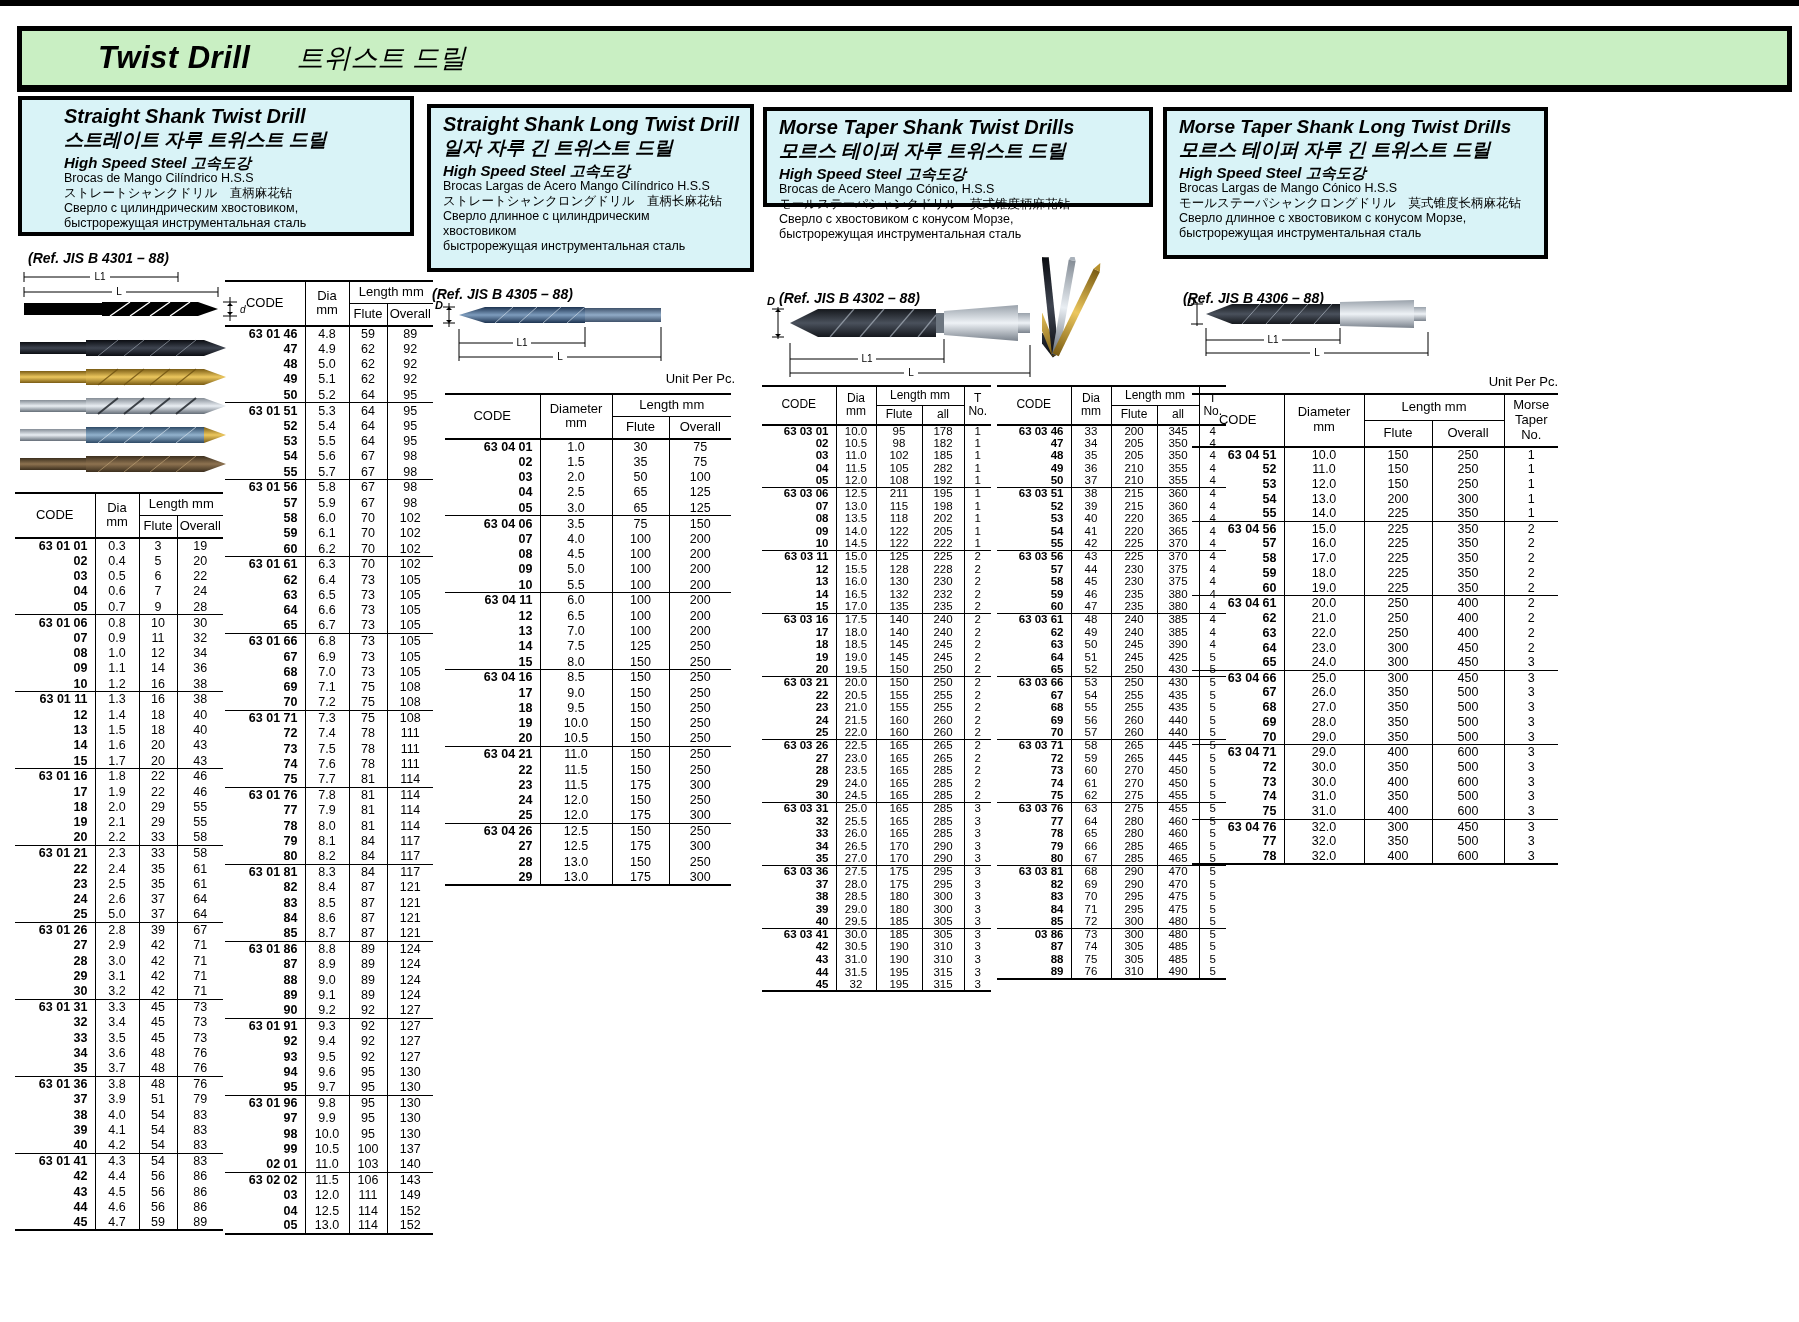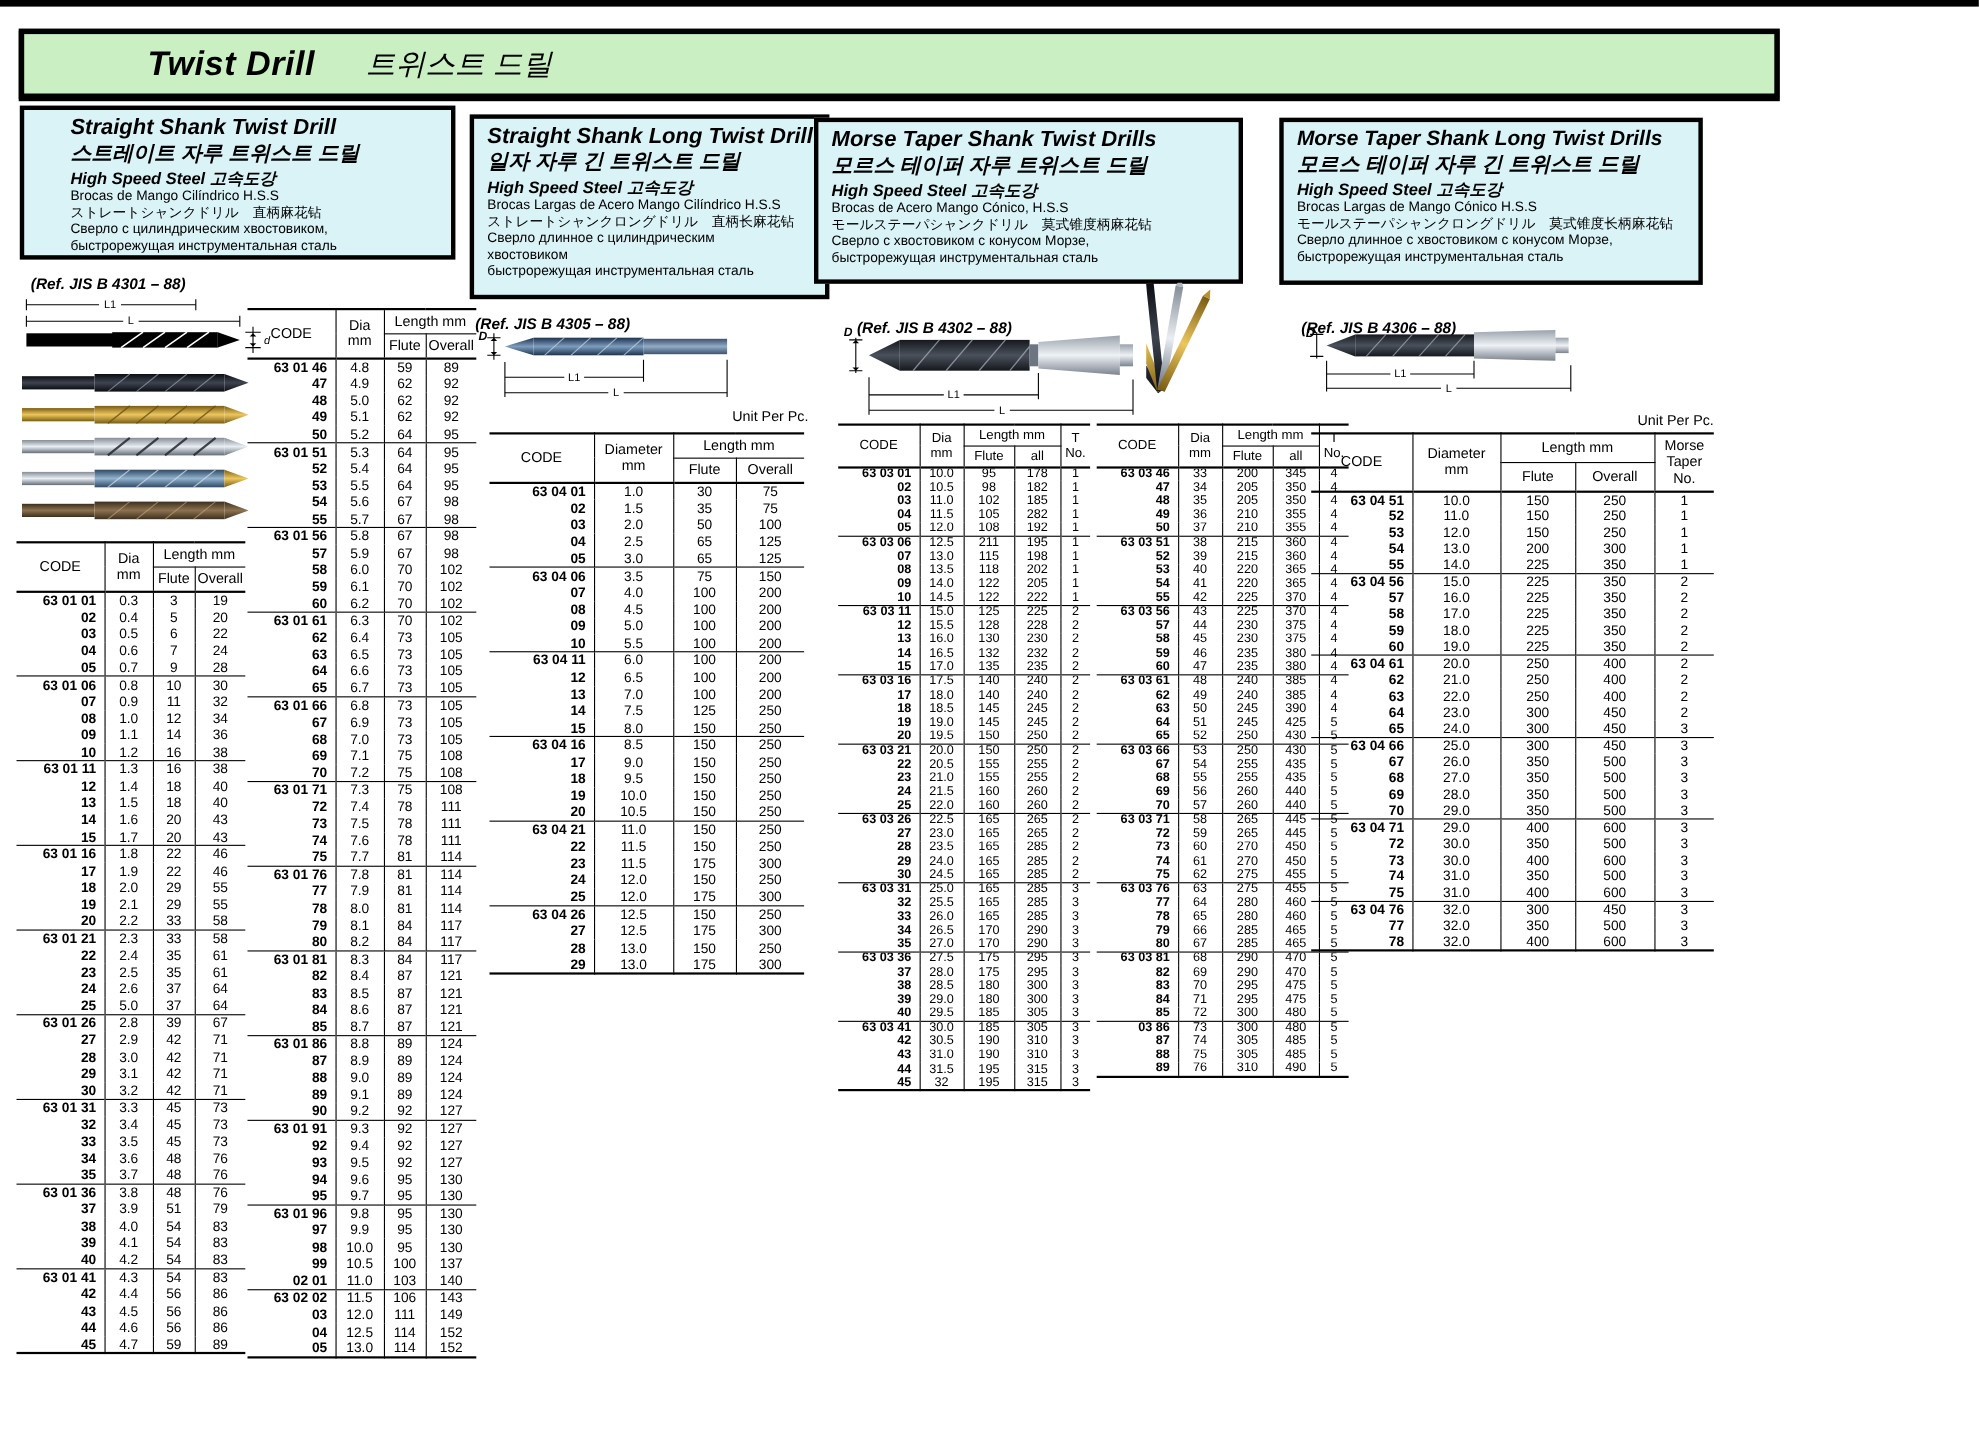--- a/index.html
+++ b/index.html
@@ -2,22 +2,22 @@
 <html style="--banner-bg: #c9efc3; --box-bg: #d9f3f7; --ink: #000000;"><head>
 <meta charset="utf-8">
 <style>
   *{margin:0;padding:0;box-sizing:border-box}
   html,body{background:#fff}
   body{position:relative;width:1799px;height:1322px;font-family:"Liberation Sans","DejaVu Sans",sans-serif;color:#000;overflow:hidden}
   .abs{position:absolute}
 
   .top-rule{position:absolute;left:0;top:0;width:1799px;height:6px;background:#000}
 
-  .banner{position:absolute;left:17px;top:26px;width:1601px;height:64px;background:var(--banner-bg,#c9efc3);
-    border:5px solid #000;box-shadow:0 2px 0 #000;display:flex;align-items:center;padding-left:112px;gap:46px}
+  .banner{position:absolute;left:17px;top:26px;width:1775px;height:64px;background:var(--banner-bg,#c9efc3);
+    border:5px solid #000;box-shadow:0 2px 0 #000;display:flex;align-items:center;padding-left:76px;gap:46px}
   .banner .en{font-size:31px;font-weight:bold;font-style:italic;letter-spacing:.5px}
   .banner .ko{font-size:27px;font-weight:normal;font-style:italic}
 
   .hbox{position:absolute;background:var(--box-bg,#d9f3f7);border:4px solid #000;padding:5px 8px 3px 12px;line-height:1.15}
   .hbox .t-en{font-size:20px;font-weight:bold;font-style:italic;white-space:nowrap}
   .hbox .t-ko{font-size:19px;font-weight:bold;font-style:italic;margin-top:1px;white-space:nowrap}
   .hbox .hss{font-size:15px;font-weight:bold;font-style:italic;margin-top:3px}
   .hbox .ln{font-size:12.5px;line-height:1.2;white-space:nowrap}
   .hbox.pad1{padding-left:42px}
 
@@ -81,21 +81,21 @@
   <div class="t-en">Straight Shank Long Twist Drill</div>
   <div class="t-ko">일자 자루 긴 트위스트 드릴</div>
   <div class="hss">High Speed Steel 고속도강</div>
   <div class="ln">Brocas Largas de Acero Mango Cilíndrico H.S.S</div>
   <div class="ln">ストレートシャンクロングドリル　直柄长麻花钻</div>
   <div class="ln">Сверло длинное с цилиндрическим</div>
   <div class="ln">хвостовиком</div>
   <div class="ln">быстрорежущая инструментальная сталь</div>
 </div>
 
-<div class="hbox" style="left:740px;top:107px;width:390px;height:151px">
+<div class="hbox" style="left:763px;top:107px;width:390px;height:100px">
   <div class="t-en">Morse Taper Shank Twist Drills</div>
   <div class="t-ko">모르스 테이퍼 자루 트위스트 드릴</div>
   <div class="hss">High Speed Steel 고속도강</div>
   <div class="ln">Brocas de Acero Mango Cónico, H.S.S</div>
   <div class="ln">モールステーパシャンクドリル　莫式锥度柄麻花钻</div>
   <div class="ln">Сверло с хвостовиком с конусом Морзе,</div>
   <div class="ln">быстрорежущая инструментальная сталь</div>
 </div>
 
 <div class="hbox" style="left:1163px;top:107px;width:385px;height:152px">

